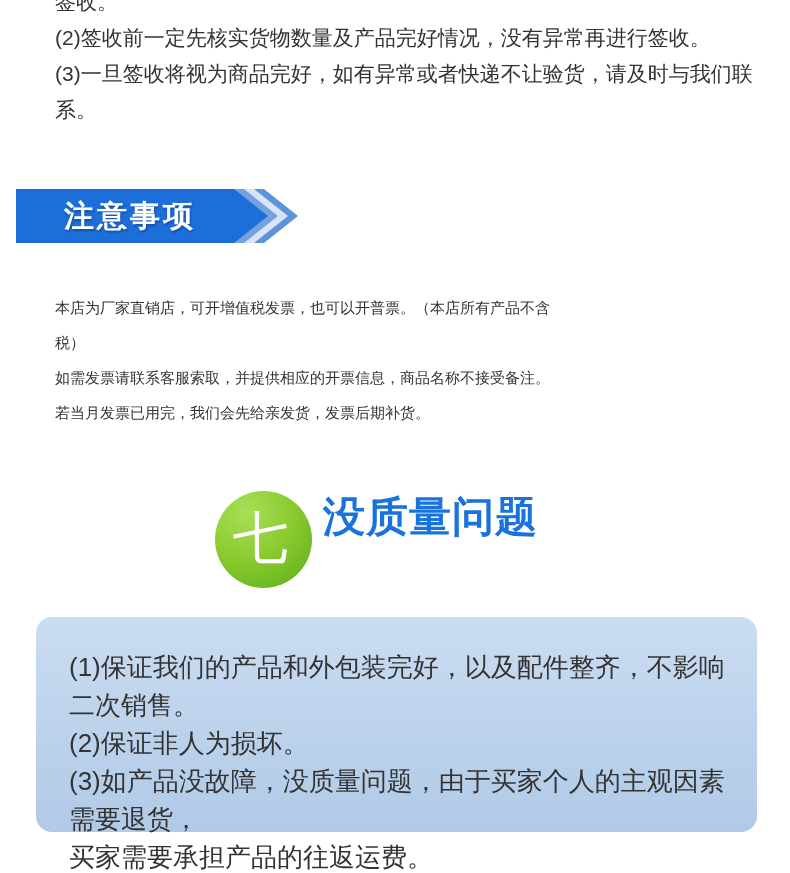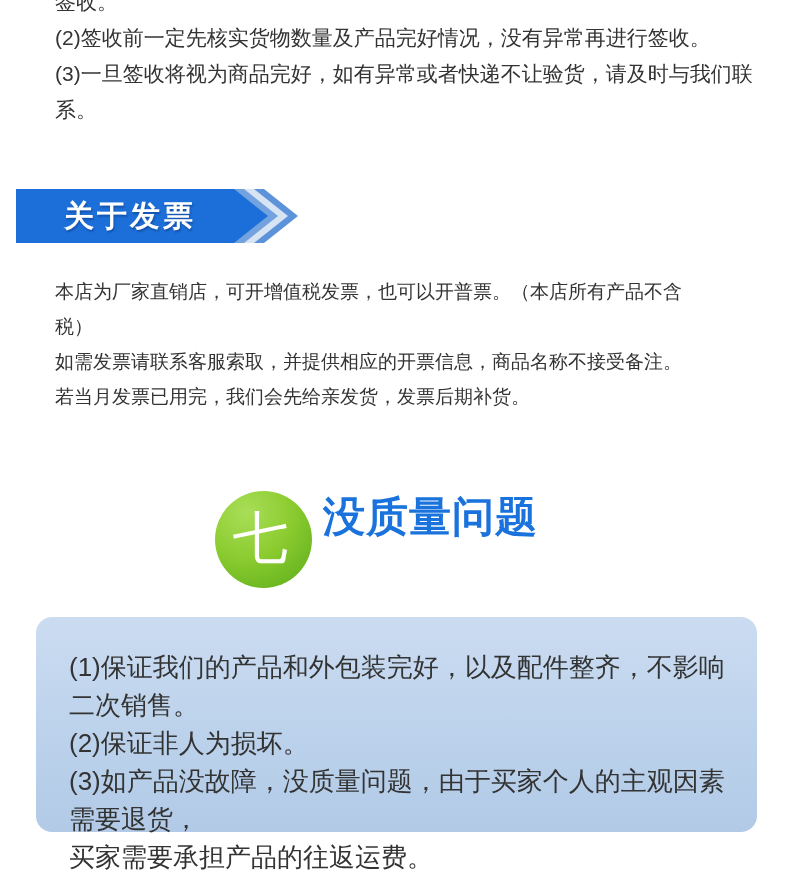--- a/index.html
+++ b/index.html
@@ -18,22 +18,22 @@
     color: #333333;
   }
   #shipping-notes {
     left: 55px;
     top: -16px;
     font-size: 21px;
     line-height: 36px;
   }
   #invoice-notes {
     left: 55px;
-    top: 274px;
-    font-size: 19px;
+    top: 290px;
+    font-size: 15px;
     line-height: 35px;
   }
   .banner {
     position: absolute;
     left: 16px;
     top: 189px;
     width: 290px;
     height: 54px;
   }
   .banner svg { position: absolute; left: 0; top: 0; display: block; }
@@ -106,21 +106,21 @@
 (3)一旦签收将视为商品完好，如有异常或者快递不让验货，请及时与我们联
 系。</div>
 
   <div class="banner">
     <svg width="290" height="54" viewBox="0 0 290 54">
       <polygon points="0,0 248,0 282,27 248,54 0,54" fill="#5d93d8"></polygon>
       <polygon points="0,0 238,0 272,27 238,54 0,54" fill="#d8e4f4"></polygon>
       <polygon points="0,0 228,0 262,27 228,54 0,54" fill="#74a2df"></polygon>
       <polygon points="0,0 218,0 252,27 218,54 0,54" fill="#1c6fd8"></polygon>
     </svg>
-    <span class="banner-title">关于发票</span>
+    <span class="banner-title">注意事项</span>
   </div>
 
   <div class="text-block" id="invoice-notes">本店为厂家直销店，可开增值税发票，也可以开普票。（本店所有产品不含
 税）
 如需发票请联系客服索取，并提供相应的开票信息，商品名称不接受备注。
 若当月发票已用完，我们会先给亲发货，发票后期补货。</div>
 
   <div class="badge">
     <span class="badge-glyph">七</span>
   </div>

